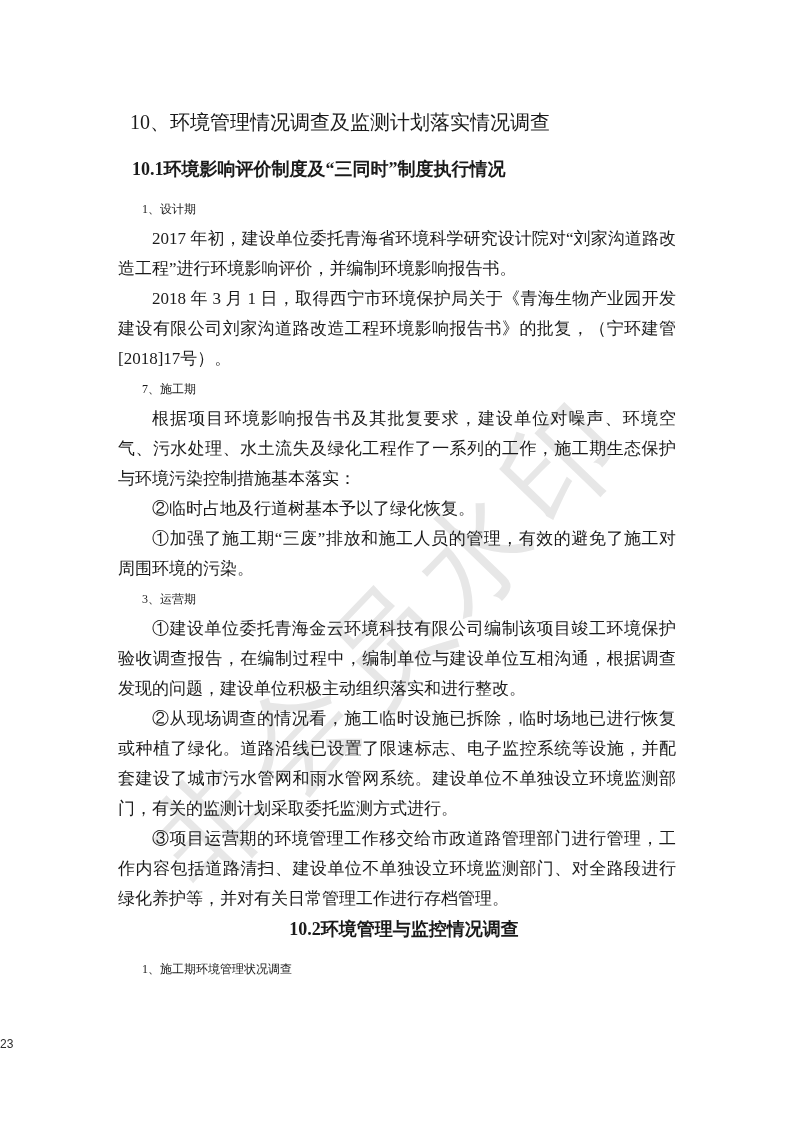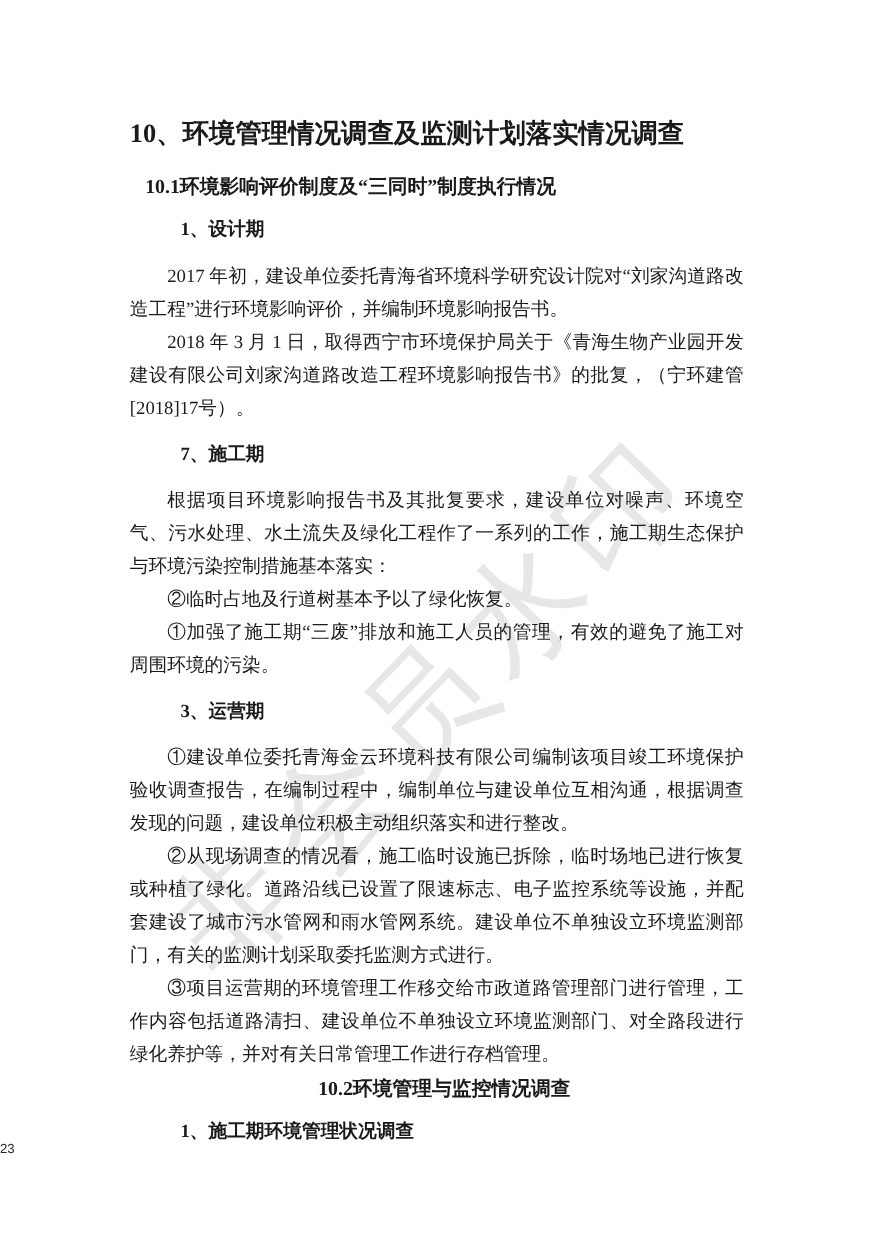--- a/index.html
+++ b/index.html
@@ -30,34 +30,34 @@
     user-select: none;
     pointer-events: none;
   }
   .content {
     position: absolute;
     left: 118px; top: 108px;
     width: 558px;
     z-index: 1;
   }
   .h1 {
-    font-size: 24px; line-height: 28px;
-    font-weight: bold;
-    margin: 0 0 20px 0;
+    font-size: 20px; line-height: 28px;
+    font-weight: normal;
+    margin: 0 0 20px 12px;
   }
   .h2 {
     font-size: 18px; line-height: 26px;
     font-weight: bold;
     margin: 0 0 12px 14px;
   }
   .h2.later { margin-top: 2px; text-align: center; }
   .h3 {
-    font-size: 17px; line-height: 30px;
-    font-weight: bold;
-    margin: 12px;
+    font-size: 12px; line-height: 30px;
+    font-weight: normal;
+    margin: 0;
     text-indent: 2em;
   }
   .para {
     font-size: 17px; line-height: 30px;
     margin: 0;
     text-indent: 2em;
     text-align: justify;
   }
   .footer {
     position: absolute;

